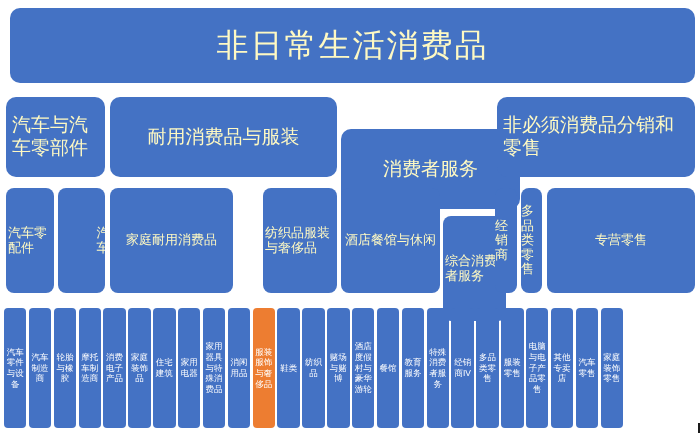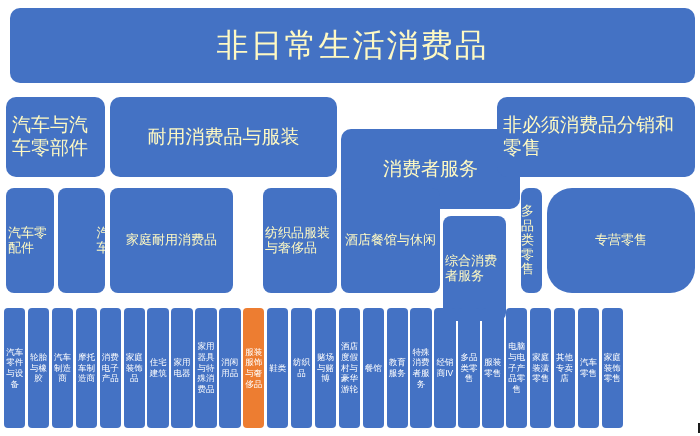--- a/index.html
+++ b/index.html
@@ -86,46 +86,46 @@
   <div class="box l2-box" style="left:110px; width:227px;">耐用消费品与服装</div>
   <div class="box l2-box" style="left:341px; width:179px;margin-top:32px;">消费者服务</div>
   <div class="box l2-box" style="left:497px; width:198px;">非必须消费品分销和零售</div>
 
   <div class="box l3-box" style="left:6px;   width:48px;">汽车零配件</div>
   <div class="box l3-box" style="left:58px;  width:46px;padding-left:45px;">汽车</div>
   <div class="box l3-box" style="left:110px; width:123px;">家庭耐用消费品</div>
   <div class="box l3-box" style="left:263px; width:74px;">纺织品服装与奢侈品</div>
   <div class="box l3-box" style="left:341px; width:99px;">酒店餐馆与休闲</div>
   <div class="box l3-box" style="left:443px; width:63px;margin-top:28px;">综合消费者服务</div>
+  <div class="box l3-box" style="left:495px; width:22px; padding:0;">经销商</div>
   <div class="box l3-box" style="left:521px; width:21px; padding:0;">多品类零售</div>
-  <div class="box l3-box" style="left:547px; width:148px;border-radius:25px;">专营零售</div>
+  <div class="box l3-box" style="left:547px; width:148px;">专营零售</div>
 
   <div class="l4-row">
     <div class="l4-box">汽车零件与设备</div>
+    <div class="l4-box">汽车制造商</div>
     <div class="l4-box">轮胎与橡胶</div>
-    <div class="l4-box">汽车制造商</div>
     <div class="l4-box">摩托车制造商</div>
     <div class="l4-box">消费电子产品</div>
     <div class="l4-box">家庭装饰品</div>
     <div class="l4-box">住宅建筑</div>
     <div class="l4-box">家用电器</div>
     <div class="l4-box">家用器具与特殊消费品</div>
     <div class="l4-box">消闲用品</div>
     <div class="l4-box orange">服装服饰与奢侈品</div>
     <div class="l4-box">鞋类</div>
     <div class="l4-box">纺织品</div>
     <div class="l4-box">赌场与赌博</div>
     <div class="l4-box">酒店度假村与豪华游轮</div>
     <div class="l4-box">餐馆</div>
     <div class="l4-box">教育服务</div>
     <div class="l4-box">特殊消费者服务</div>
     <div class="l4-box">经销商IV</div>
     <div class="l4-box">多品类零售</div>
     <div class="l4-box">服装零售</div>
     <div class="l4-box">电脑与电子产品零售</div>
-    <div class="l4-box">家庭装潢零售</div>
     <div class="l4-box">其他专卖店</div>
     <div class="l4-box">汽车零售</div>
     <div class="l4-box">家庭装饰零售</div>
   </div>
 
   <div class="caret-artifact"></div>
 </div>
 
 </body></html>

